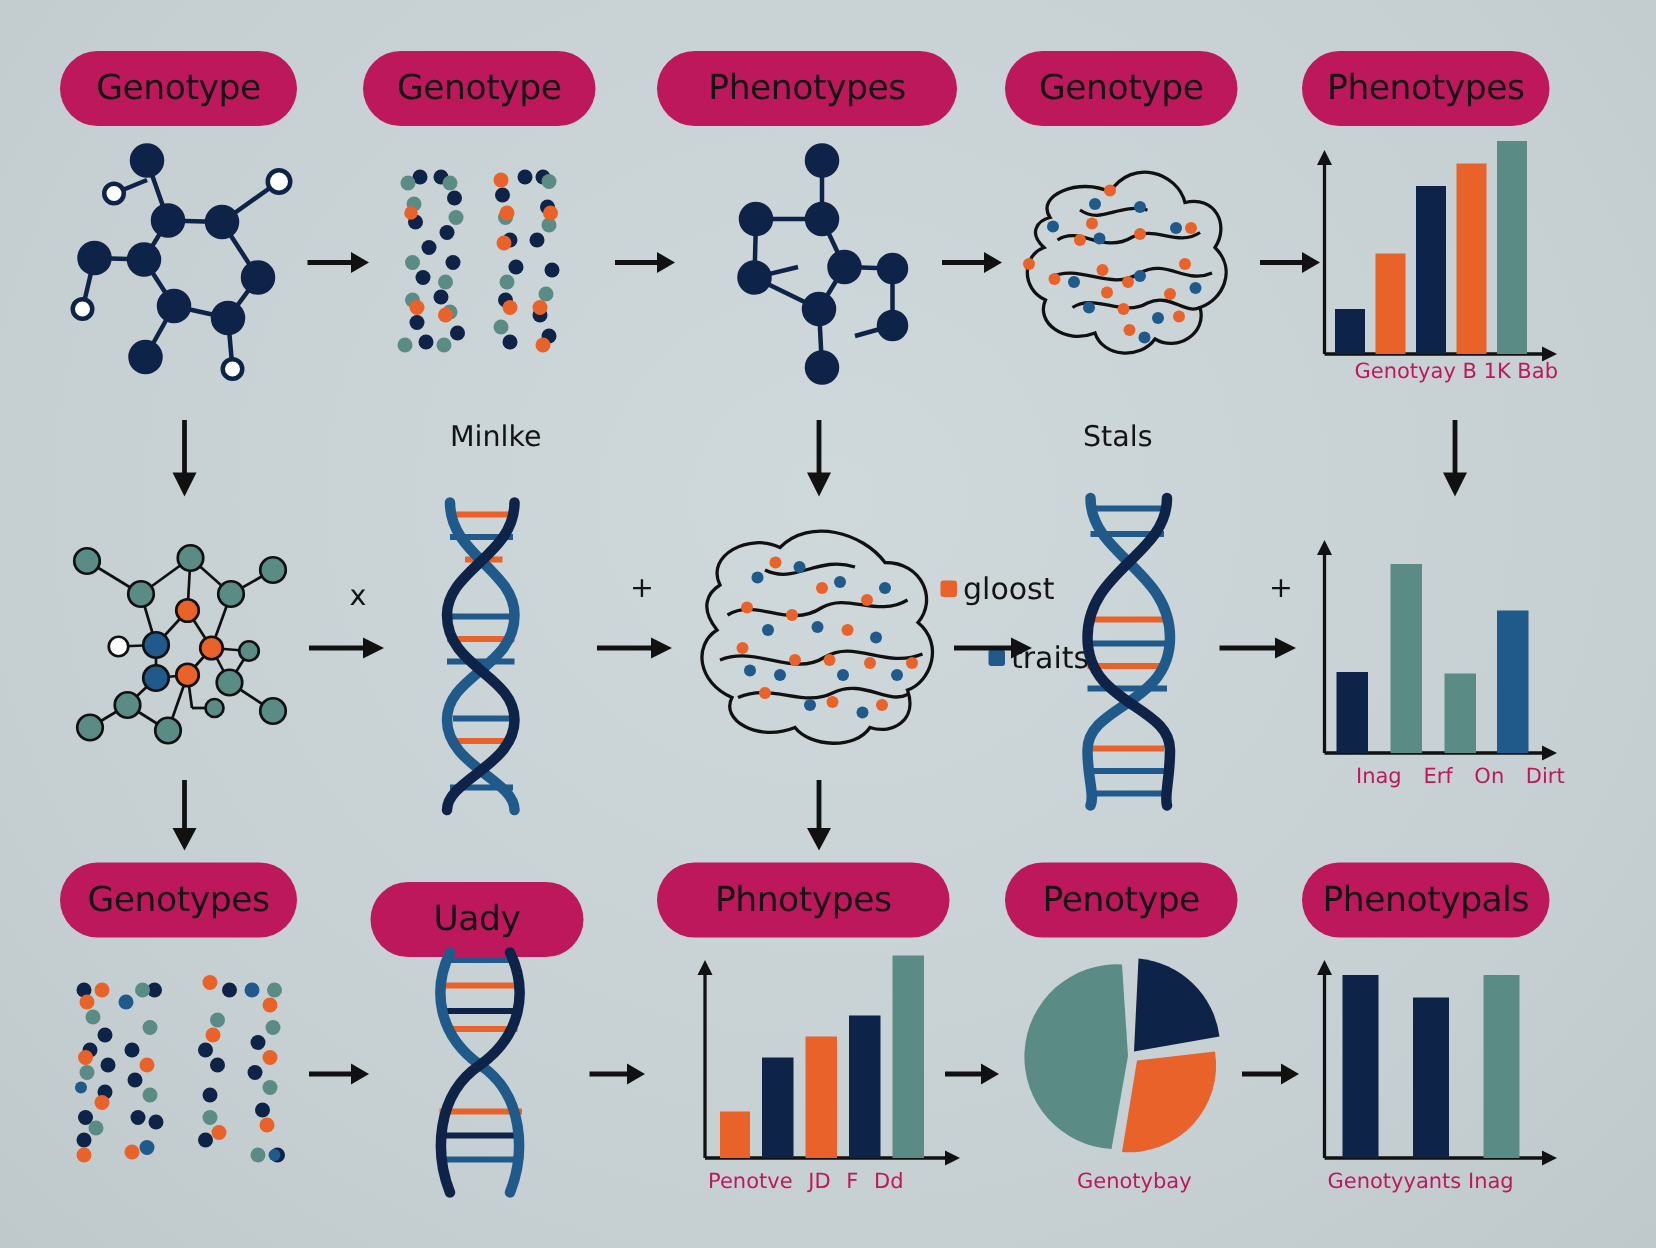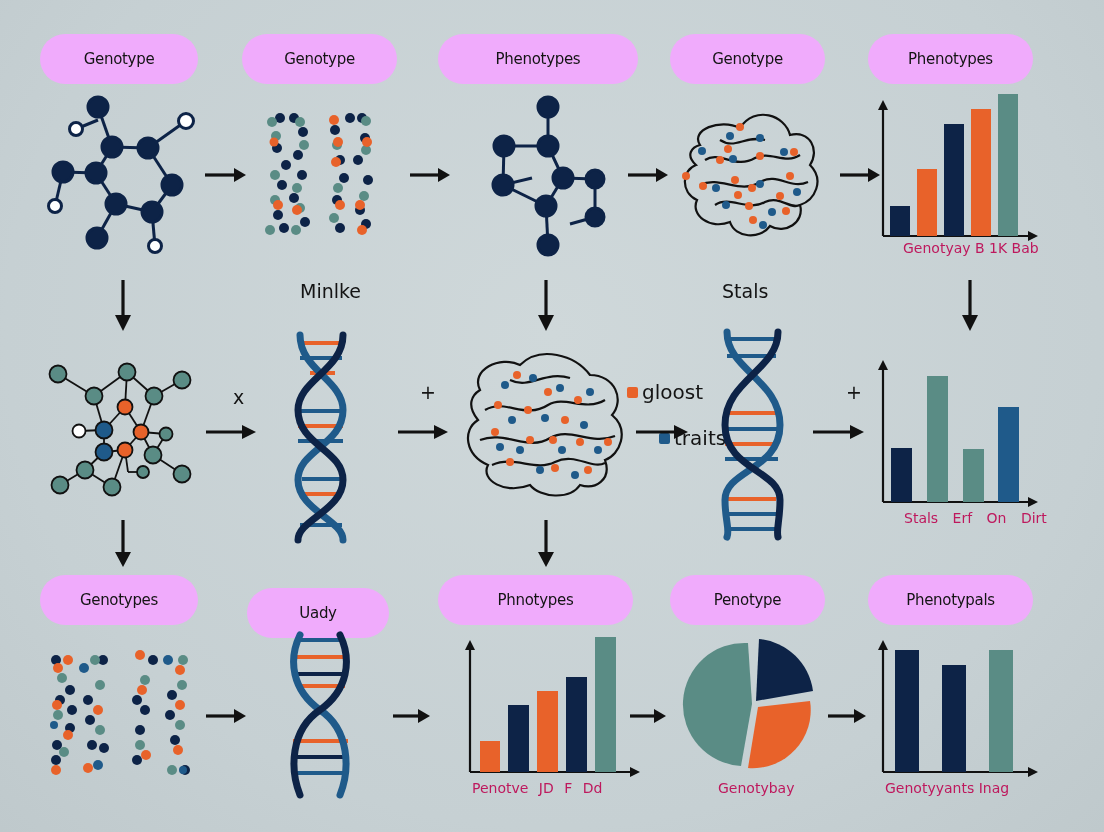--- a/index.html
+++ b/index.html
@@ -1,18 +1,18 @@
 <!DOCTYPE html>
 <html><head>
 <meta charset="utf-8">
 <style>
   html,body{margin:0;padding:0;}
   body{width:1104px;height:832px;background:#c9d3d6;position:relative;overflow:hidden;font-family:"DejaVu Sans","Liberation Sans",sans-serif;color:#111;}
   .bg{position:absolute;inset:0;background:radial-gradient(ellipse at 50% 40%,#cfd8da 0%,#c6d0d3 70%,#bfc9cc 100%);}
-  .pill{position:absolute;height:50px;border-radius:25px;background:#f0abfc;display:flex;align-items:center;justify-content:center;font-size:15px;color:#141414;letter-spacing:-0.3px;}
+  .pill{position:absolute;height:50px;border-radius:25px;background:#be185d;display:flex;align-items:center;justify-content:center;font-size:23px;color:#141414;letter-spacing:-0.3px;}
   .label{position:absolute;font-size:19px;color:#141414;}
   .small{position:absolute;font-size:14px;color:#be185d;white-space:nowrap;}
   .legend-item{position:absolute;display:flex;align-items:center;gap:4px;font-size:20px;color:#141414;margin-top:46px;}
   .sw{width:11px;height:11px;border-radius:2px;display:inline-block;}
   .op{position:absolute;font-size:19px;color:#141414;}
   svg.layer{position:absolute;left:0;top:0;}
 </style>
 </head>
 <body>
 
@@ -39,21 +39,21 @@
   <span>traits</span>
 </div>
 
 <div class="pill" style="left:40px;top:575px;width:158px;">Genotypes</div>
 <div class="pill" style="left:247px;top:588px;width:142px;">Uady</div>
 <div class="pill" style="left:438px;top:575px;width:195px;">Phnotypes</div>
 <div class="pill" style="left:670px;top:575px;width:155px;">Penotype</div>
 <div class="pill" style="left:868px;top:575px;width:165px;">Phenotypals</div>
 
 <div class="small" style="left:903px;top:240px;">Genotyay B 1K Bab</div>
-<div class="small" style="left:904px;top:510px;word-spacing:10px;">Stals Erf On Dirt</div>
+<div class="small" style="left:904px;top:510px;word-spacing:10px;">Inag Erf On Dirt</div>
 <div class="small" style="left:472px;top:780px;word-spacing:6px;">Penotve JD F Dd</div>
 <div class="small" style="left:718px;top:780px;">Genotybay</div>
 <div class="small" style="left:885px;top:780px;">Genotyyants Inag</div>
 
 <svg class="layer" width="1104" height="832" viewBox="0 0 1104 832">
   <defs>
     <marker id="ah" markerWidth="8" markerHeight="8" refX="4" refY="4" orient="auto" markerUnits="userSpaceOnUse">
       <path d="M0,0 L8,4 L0,8 z" fill="#111"></path>
     </marker>
     <marker id="ahs" markerWidth="8" markerHeight="8" refX="6" refY="4" orient="auto" markerUnits="userSpaceOnUse">

